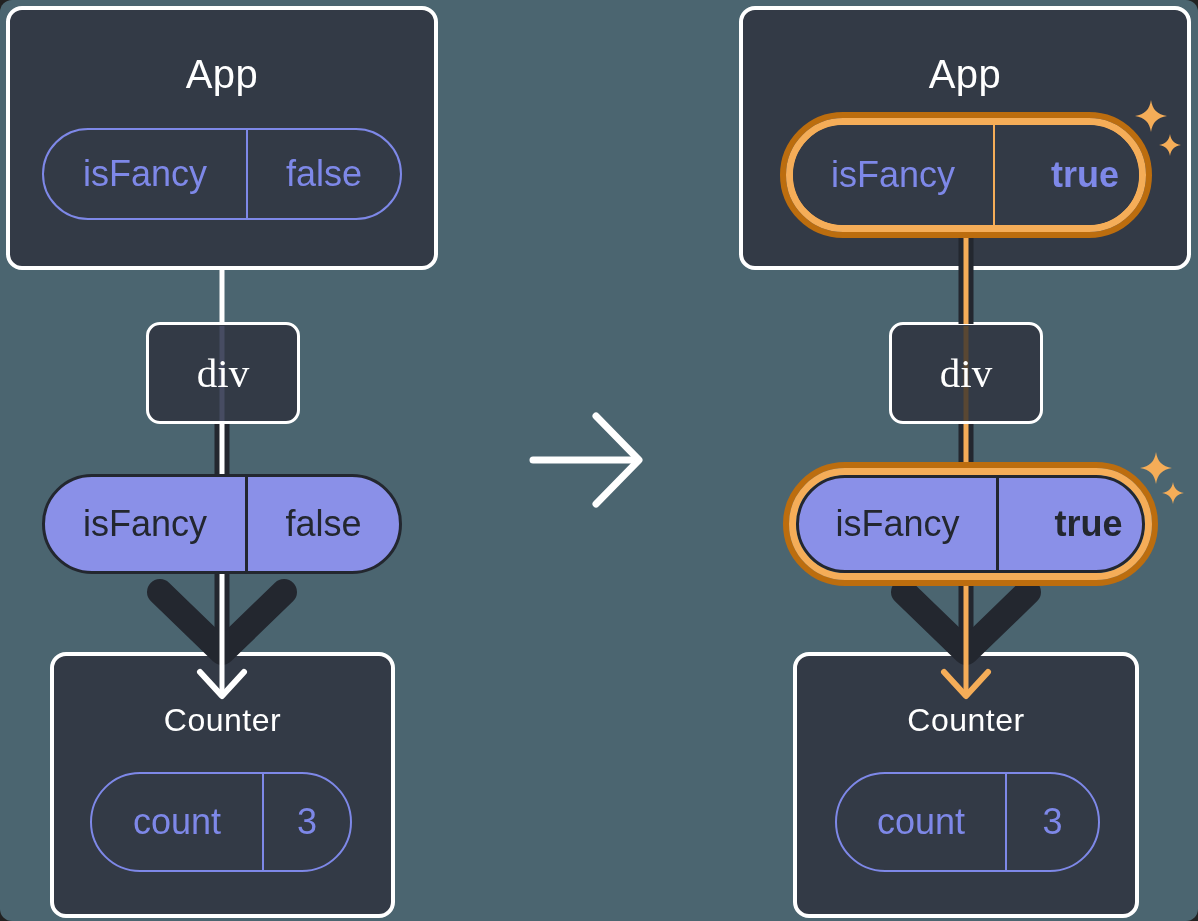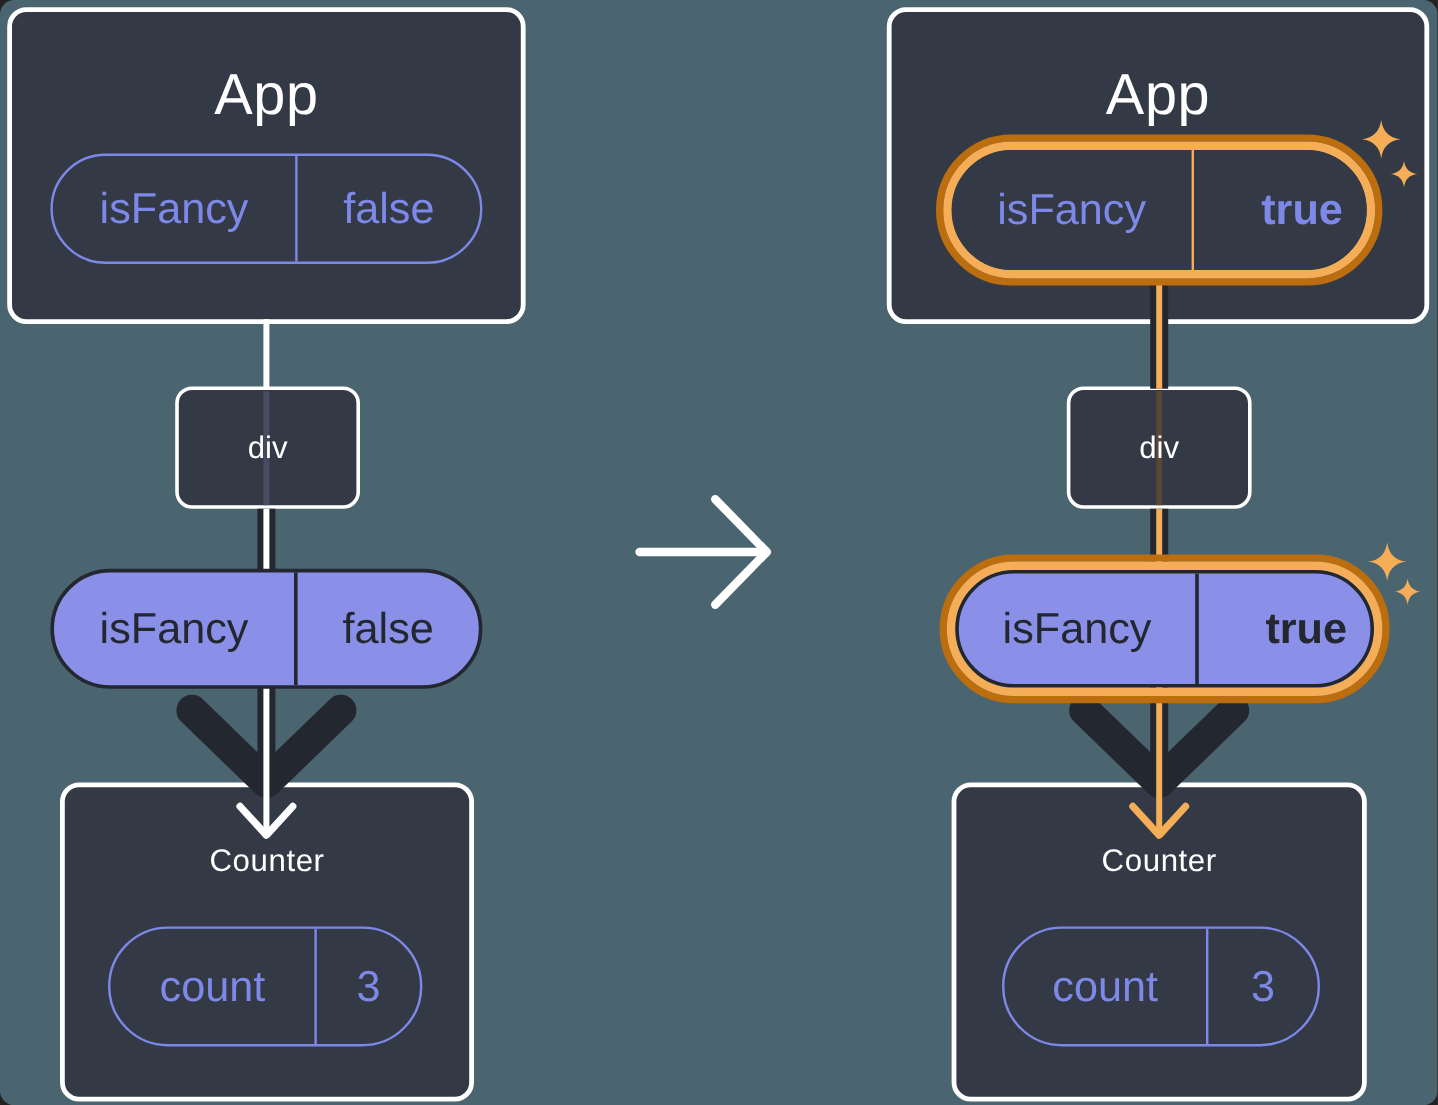--- a/index.html
+++ b/index.html
@@ -12,24 +12,24 @@
   html,body{background:#222;}
   .canvas{
     position:relative;width:1198px;height:921px;background:var(--bg);
     border-radius:12px;overflow:hidden;
     font-family:"Liberation Sans", sans-serif;
   }
   .box{position:absolute;background:var(--card);border:4px solid var(--white);border-radius:16px;}
   .box.small{border-width:3px;border-radius:14px;}
   .box-title{position:absolute;text-align:center;color:var(--white);z-index:3;
     font-weight:500;letter-spacing:.5px;}
-  .app-title{font-size:48px;}
-  .counter-title{font-size:26px;}
+  .app-title{font-size:40px;}
+  .counter-title{font-size:32px;}
   .div-label-wrap{position:absolute;display:flex;align-items:center;justify-content:center;
-    color:var(--white);font-size:26px;z-index:3;}
+    color:var(--white);font-size:41px;z-index:3;font-family:Liberation Serif, serif;}
   .pill{position:absolute;display:flex;align-items:stretch;z-index:3;border-radius:60px;}
   .pill .cell{display:flex;align-items:center;justify-content:center;font-size:36px;}
   .pill .cell.name{flex:none;}
   .pill .cell.value{flex:1;}
   .outline-pill{border:2.5px solid var(--purple);color:var(--purple);}
   .outline-pill .cell.name{border-right:2.5px solid var(--purple);}
   .filled-pill{background:var(--purple-fill);border:3px solid var(--dark);color:var(--dark);}
   .filled-pill .cell.name{border-right:3px solid var(--dark);}
   .ring-outer{position:absolute;z-index:3;border:6px solid var(--orange-dark);border-radius:70px;}
   .ring-inner{width:100%;height:100%;border:7px solid var(--orange-light);border-radius:60px;

